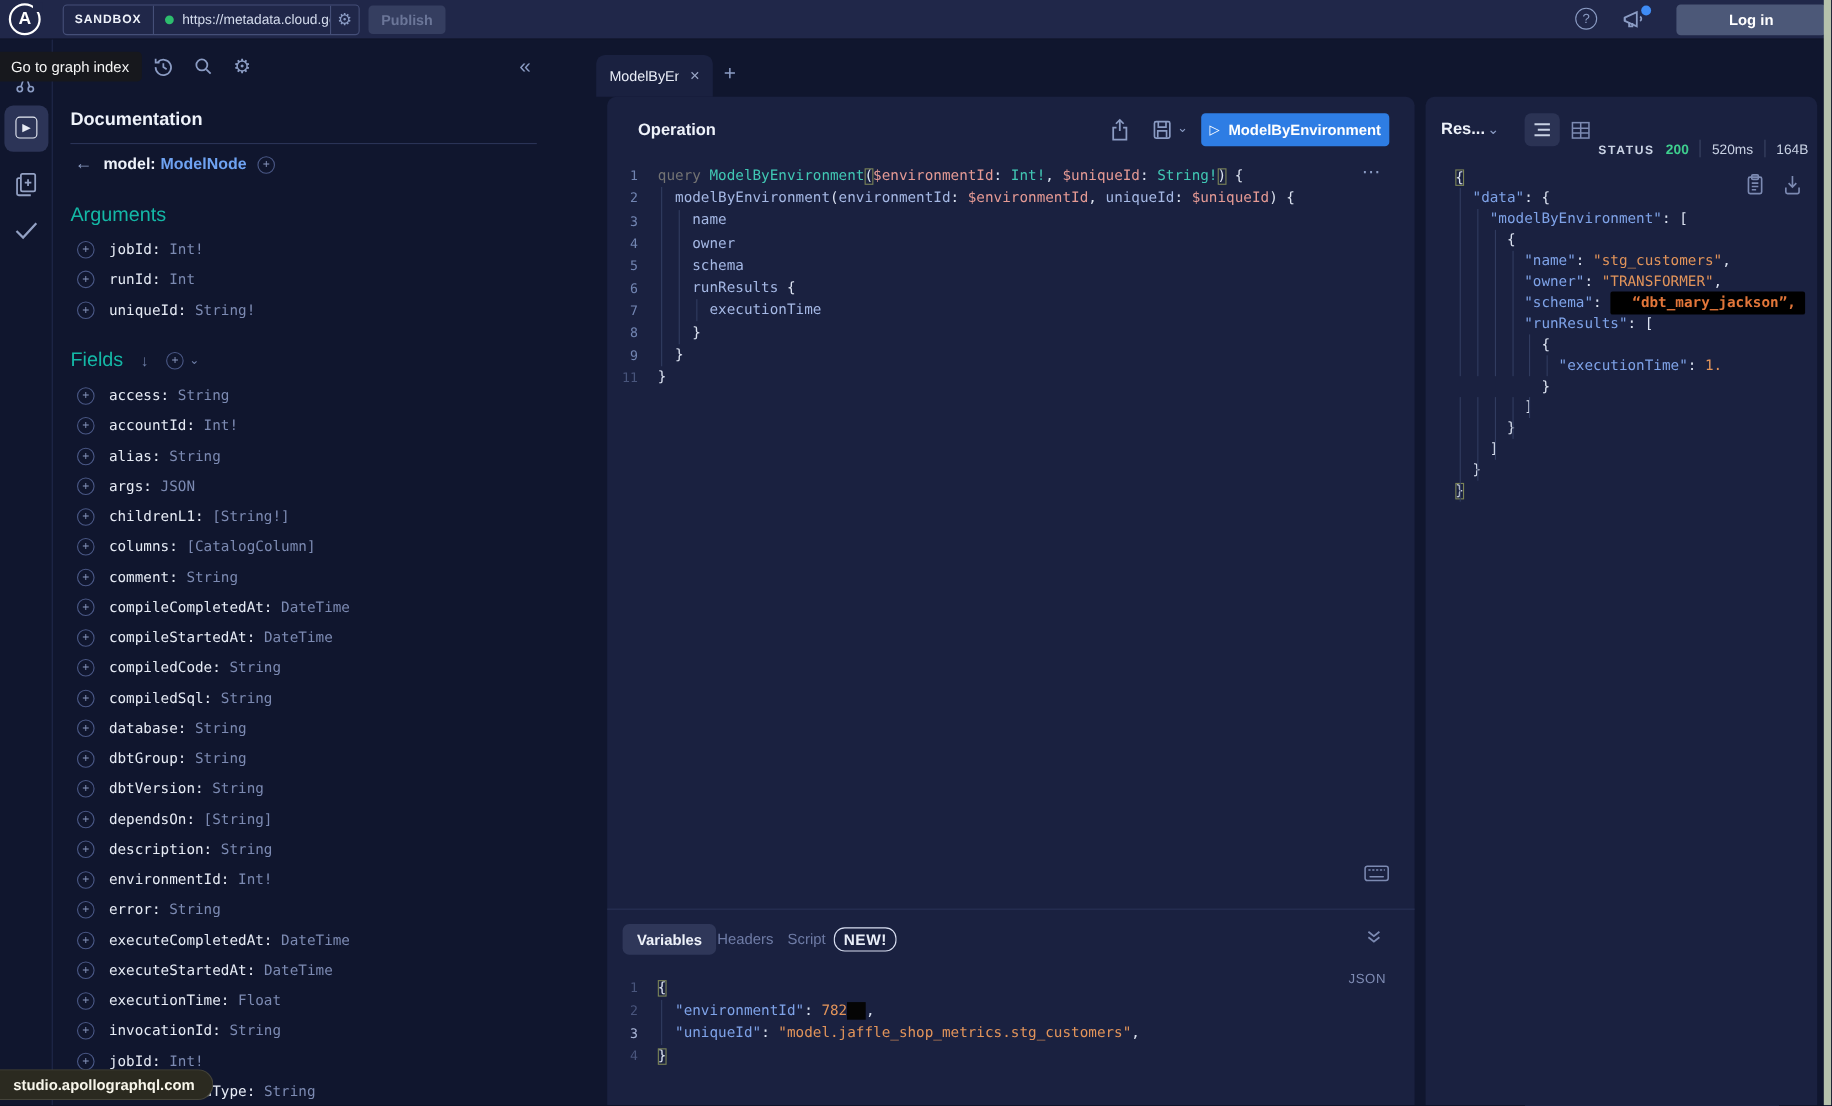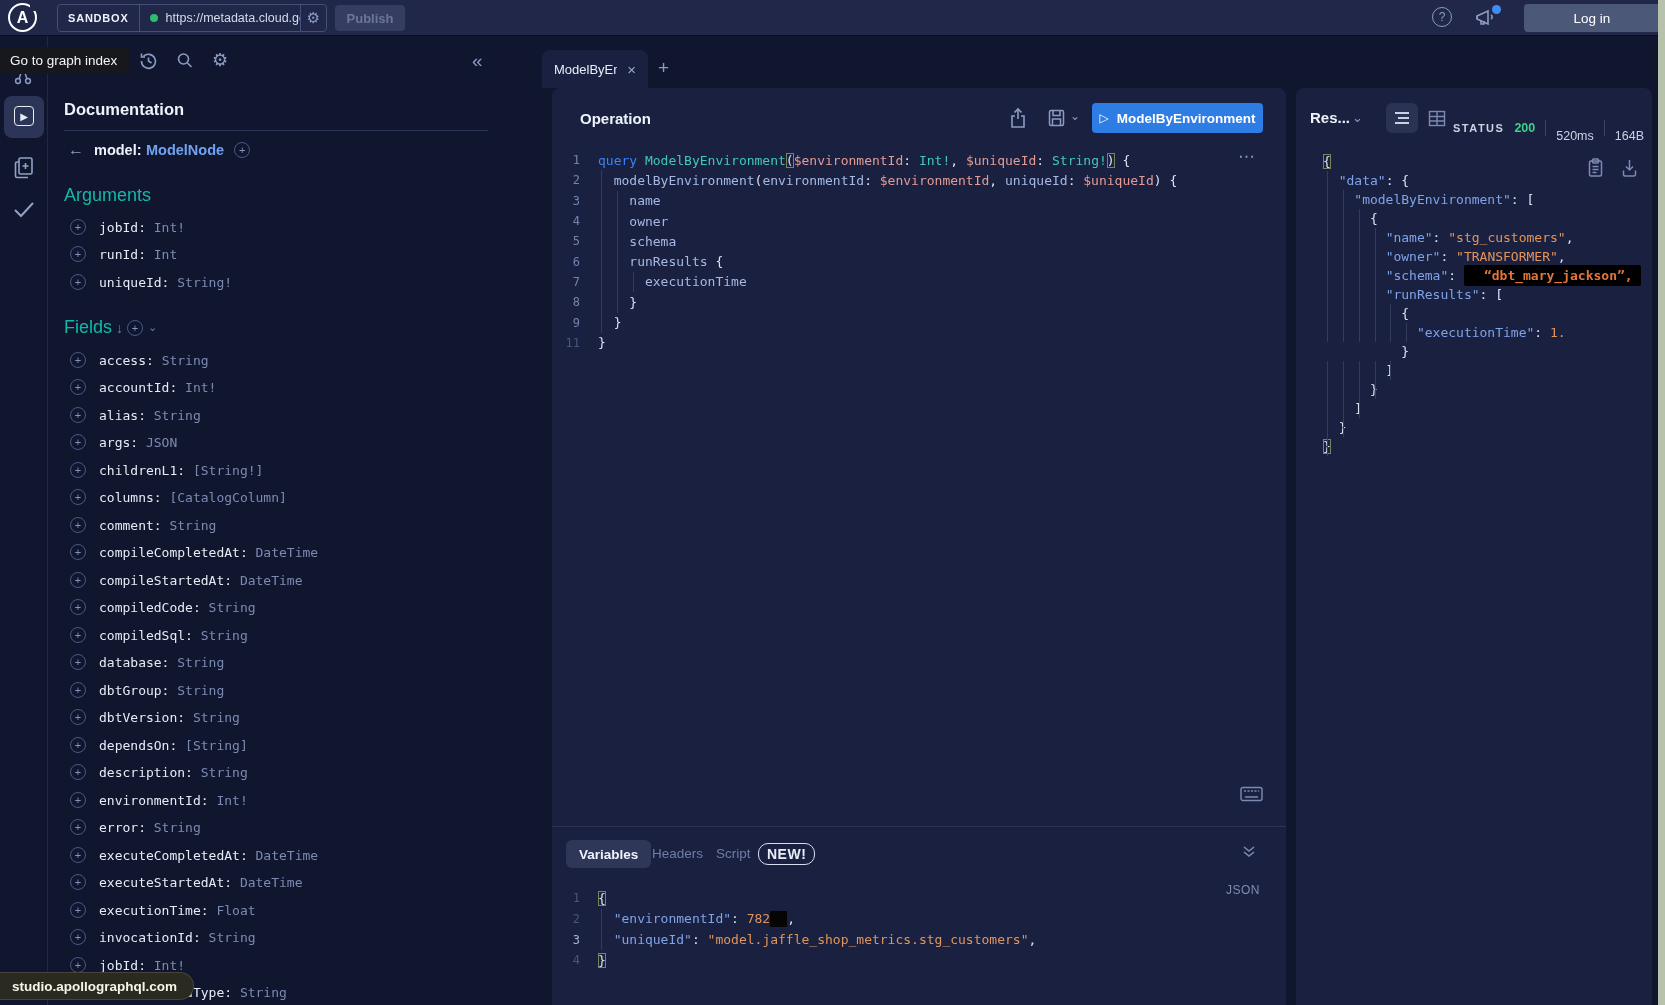--- a/index.html
+++ b/index.html
@@ -19,21 +19,21 @@
     font-size:11px;font-weight:bold;letter-spacing:.8px;color:#eef2fa;}
   .green-dot{width:8px;height:8px;border-radius:50%;background:#2dbd6e;margin:0 8px 0 10px;flex:none;}
   .url-text{font-size:12.5px;color:#d3dbec;white-space:nowrap;overflow:hidden;flex:1;}
   .url-gear{flex:none;height:100%;display:flex;align-items:center;padding:0 6px;border-left:1px solid #454f78;
     color:#8b9cc4;font-size:15px;}
   .publish-btn{left:335px;top:5px;width:70px;height:26px;background:#353e60;border-radius:4px;
     display:flex;align-items:center;justify-content:center;font-size:13px;font-weight:bold;color:#6b7698;}
   .help-ic{left:1432px;top:7px;width:20px;height:20px;border:1.5px solid #8b9cc4;border-radius:50%;
     color:#8b9cc4;font-size:12px;display:flex;align-items:center;justify-content:center;}
   .login-btn{left:1524px;top:4px;width:136px;height:28px;background:#4c5878;border-radius:4px;
-    display:flex;align-items:center;justify-content:center;font-size:13.5px;font-weight:normal;color:#fff;}
+    display:flex;align-items:center;justify-content:center;font-size:13.5px;font-weight:bold;color:#fff;}
 
   
   .rail{left:0;top:36px;width:48px;height:969px;border-right:1px solid #20284a;}
   .rail-pill{left:4px;top:96px;width:40px;height:42px;background:#2c3457;border-radius:8px;}
   .play-sq{left:14px;top:106px;width:20px;height:20px;border:1.8px solid #e8ecf5;border-radius:4px;
     display:flex;align-items:center;justify-content:center;color:#e8ecf5;font-size:10px;}
   .tb-ic{color:#8b9cc4;}
   .tooltip{left:0;top:47px;height:27px;background:#17181d;color:#f5f5f5;font-size:13.5px;
     display:flex;align-items:center;padding:0 12px 0 10px;border-radius:0 4px 4px 0;z-index:40;}
 
@@ -44,21 +44,21 @@
   .back-arrow{color:#8b9cc4;font-size:16px;}
   .crumb-label{font-size:14.5px;font-weight:bold;color:#eef2fa;margin-top:36px;}
   .crumb-type{font-size:14.5px;font-weight:bold;color:#6fa3f2;}
   .sec-head{font-size:18px;font-weight:normal;color:#14b8a6;}
   .plus-circ{width:16px;height:16px;border:1px solid #4a5886;border-radius:50%;color:#8694bc;
     font-size:11px;line-height:14px;text-align:center;flex:none;display:inline-block;}
   .doc-list{left:64px;display:flex;flex-direction:column;}
   .doc-row{height:27.5px;display:flex;align-items:center;padding-left:6px;gap:13px;}
   .fname{font-family:"DejaVu Sans Mono",monospace;font-size:13px;color:#e6ebf5;white-space:pre;}
   .ftype{font-family:"DejaVu Sans Mono",monospace;font-size:13px;color:#7c8ab2;white-space:pre;}
-  .fields-head{left:64px;top:317px;display:flex;align-items:center;gap:4px;}
+  .fields-head{left:64px;top:317px;display:flex;align-items:center;gap:16px;}
   .mini-ic{color:#6e7fa8;font-size:14px;}
 
   
   .tab{left:542px;top:50px;width:106px;height:38px;background:#1a2140;border-radius:8px 8px 0 0;
     display:flex;align-items:center;gap:10px;padding:0 12px;}
   .tab-title{font-size:13px;color:#e9edf7;white-space:nowrap;overflow:hidden;}
   .tab-x{color:#9aa6c6;font-size:15px;}
   .newtab{left:658px;top:57px;color:#8b9cc4;font-size:19px;}
   .collapse-ic{left:472px;top:50px;color:#8b9cc4;font-size:19px;}
 
@@ -77,21 +77,21 @@
   .cl{display:flex;align-items:center;}
   .op-code .cl{height:20.3px;}
   .var-code .cl{height:20.7px;}
   .resp-code .cl{height:19px;padding-left:27px;}
   .resp-code .cl.wrap{padding-left:4px;}
   .ln{width:28px;text-align:right;font-family:"DejaVu Sans Mono",monospace;font-size:12px;color:#49557c;flex:none;}
   .ln.bright{color:#7285b2;}
   .ln.active{color:#a9b5d6;}
   .code{font-family:"DejaVu Sans Mono",monospace;font-size:13px;white-space:pre;margin-left:18px;}
   .resp-code .code{margin-left:0;}
-  .tk-kw{color:#3b82f6;}
+  .tk-kw{color:#737373;}
   .tk-op{color:#41c8b4;}
   .tk-ty{color:#41c8b4;}
   .tk-var{color:#e59a94;}
   .tk-fld{color:#a5b8e4;}
   .tk-pn{color:#dbe2f0;}
   .tk-key{color:#7fa3e8;}
   .tk-str{color:#e2945a;}
   .tk-bx{color:#dbe2f0;outline:1px solid #7b8457;outline-offset:-1px;}
   .tk-hl{background:#000000;color:#e2763a;font-weight:bold;padding:3px 8px 3px 20px;border-radius:2px;}
   .redact{display:inline-block;width:17px;height:16px;background:#050505;vertical-align:middle;}
@@ -102,21 +102,21 @@
   .var-pill{left:566px;top:840px;height:28px;padding:0 13px;background:#2f3759;border-radius:6px;
     display:flex;align-items:center;font-size:13.5px;font-weight:bold;color:#eef2fa;}
   .var-tab{top:846px;font-size:13.5px;color:#6f7ca6;}
   .new-badge{left:758px;top:843px;border:1.5px solid #d8def0;border-radius:10px;padding:2px 8px;
     font-size:14px;font-weight:bold;color:#e8edf8;letter-spacing:.5px;}
   .json-label{left:1226px;top:883px;font-size:12px;color:#7f8cb4;letter-spacing:.5px;}
 
   
   .view-pill{left:1386px;top:103px;width:32px;height:30px;background:#2b3354;border-radius:6px;
     display:flex;align-items:center;justify-content:center;}
-  .statgrp{top:112px;right:21px;display:flex;align-items:center;gap:10px;}
+  .statgrp{top:112px;right:21px;display:flex;align-items:flex-end;gap:10px;}
   .stat-label{font-size:11px;letter-spacing:1.5px;color:#c9d2e4;font-weight:bold;}
   .stat-code{font-size:12.5px;font-weight:bold;color:#3ecf8e;}
   .stat-sep{width:1px;height:16px;background:#3a4464;}
   .stat-val{font-size:12.5px;color:#c9d2e4;margin-top:17px;}
 
   .edge-strip{left:1658px;top:0;width:7px;height:1005px;background:#b6c2ac;}
   .status-pill{left:0;top:972px;height:28px;padding:0 16px 0 12px;background:#2b2a20;border:1px solid #45443a;
     border-left:none;border-radius:0 14px 14px 0;display:flex;align-items:center;z-index:30;
     font-size:13.5px;font-weight:bold;color:#f7f5ea;}
   .graph-ic{left:12px;top:62px;color:#8b9cc4;z-index:10;}

